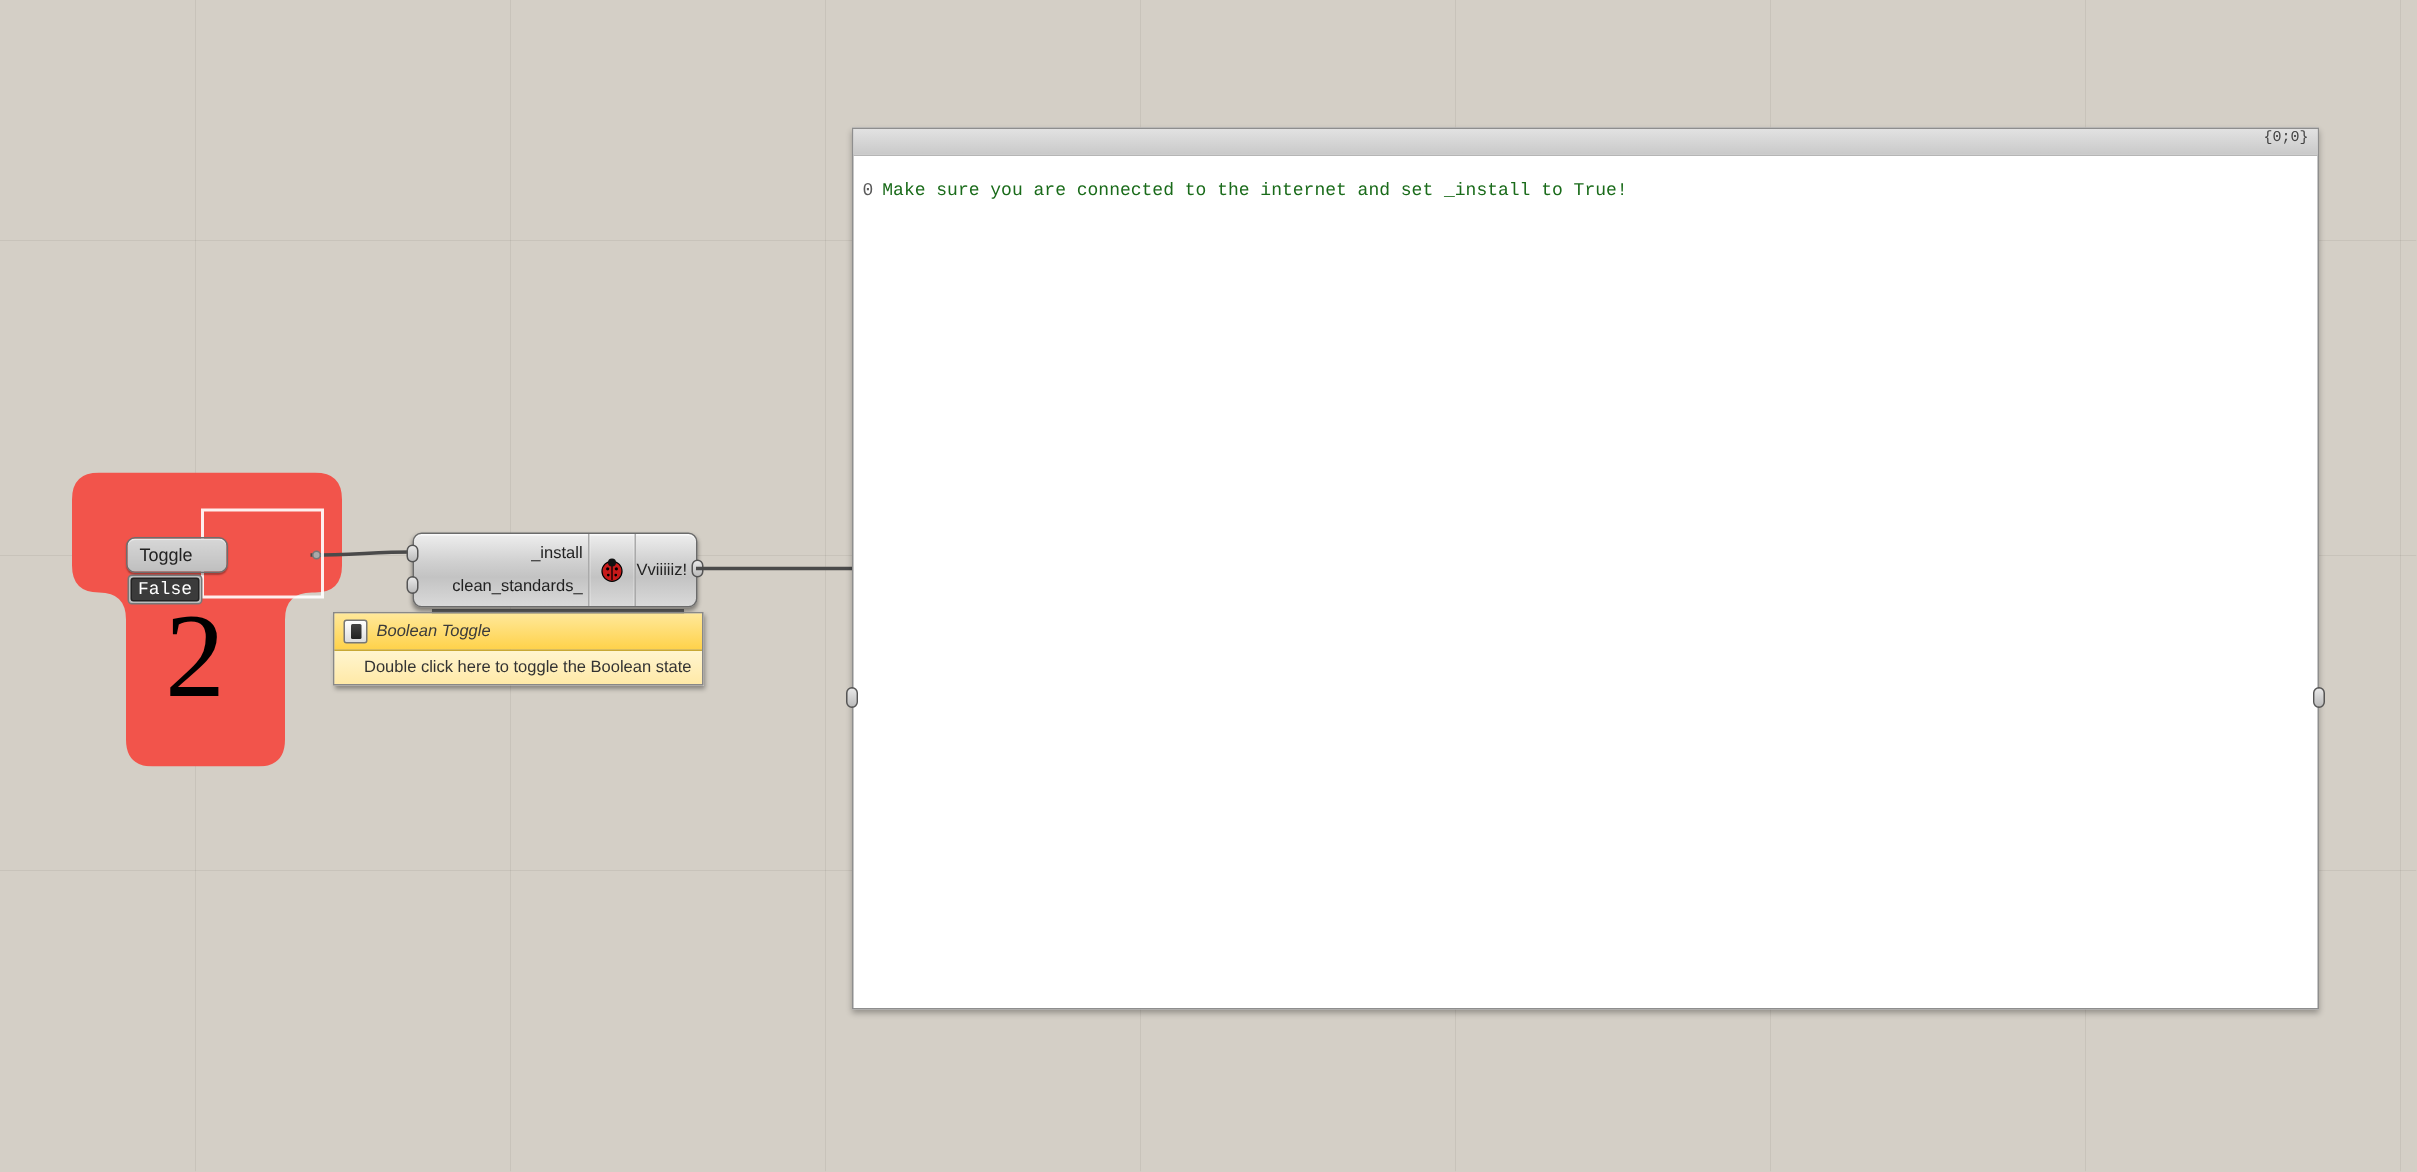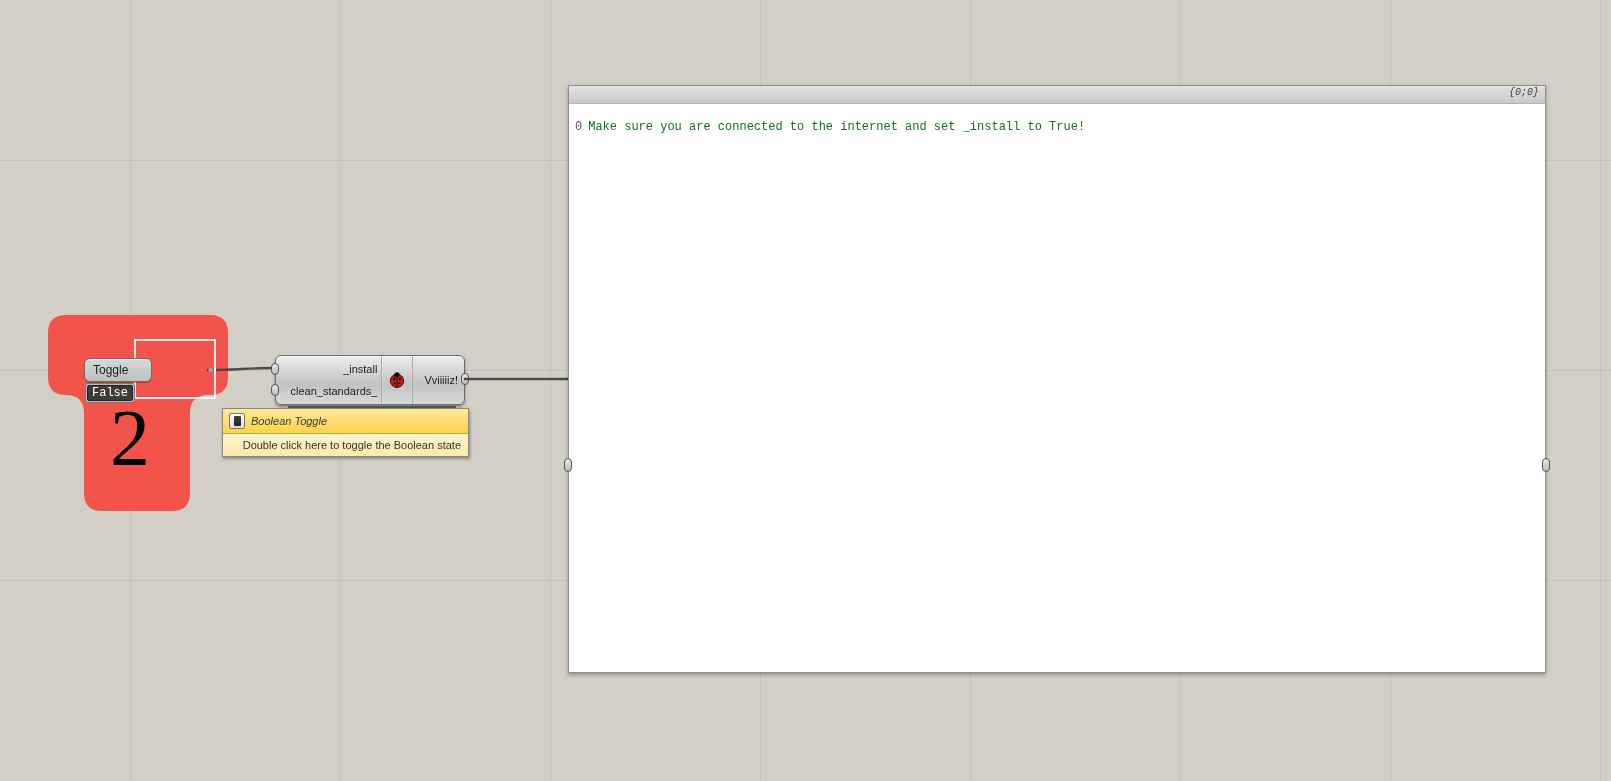--- a/index.html
+++ b/index.html
@@ -114,21 +114,21 @@
   }
   .comp .inputs, .comp .outputs {
     display: flex;
     flex-direction: column;
     justify-content: space-around;
     font-size: 11px;
     color: #222;
     padding: 2px 4px;
   }
   .comp .inputs { flex: 1; text-align: right; border-right: 1px solid #aaa; }
-  .comp .outputs { text-align: left; border-left: 1px solid #aaa; padding-left:11px; padding-right:6px;}
+  .comp .outputs { text-align: left; border-left: 1px solid #aaa; padding-left:0; padding-right:6px;}
   .comp .center {
     width: 30px;
     display:flex; align-items:center; justify-content:center;
     border-left:1px solid #fff3; border-right:1px solid #fff3;
   }
   .ladybug {
     width: 20px; height: 20px;
   }
   .comp-port {
     position: absolute;
@@ -200,21 +200,20 @@
     background: linear-gradient(#e2e2e2,#c9c9c9);
     border-bottom: 1px solid #b5b5b5;
     position: relative;
   }
   .panel-path {
     position: absolute;
     right: 6px; top: 1px;
     font-size: 10px;
     font-family: "Courier New", monospace;
     color: #444;
-    font-style: italic;
   }
   .panel-body {
     padding: 16px 6px;
     font-family: "Courier New", monospace;
     font-size: 12px;
     color: #1a6b1a;
     white-space: pre;
   }
   .panel-body .idx { color: #5a5a5a; margin-right: 6px; }
   .panel-port {

